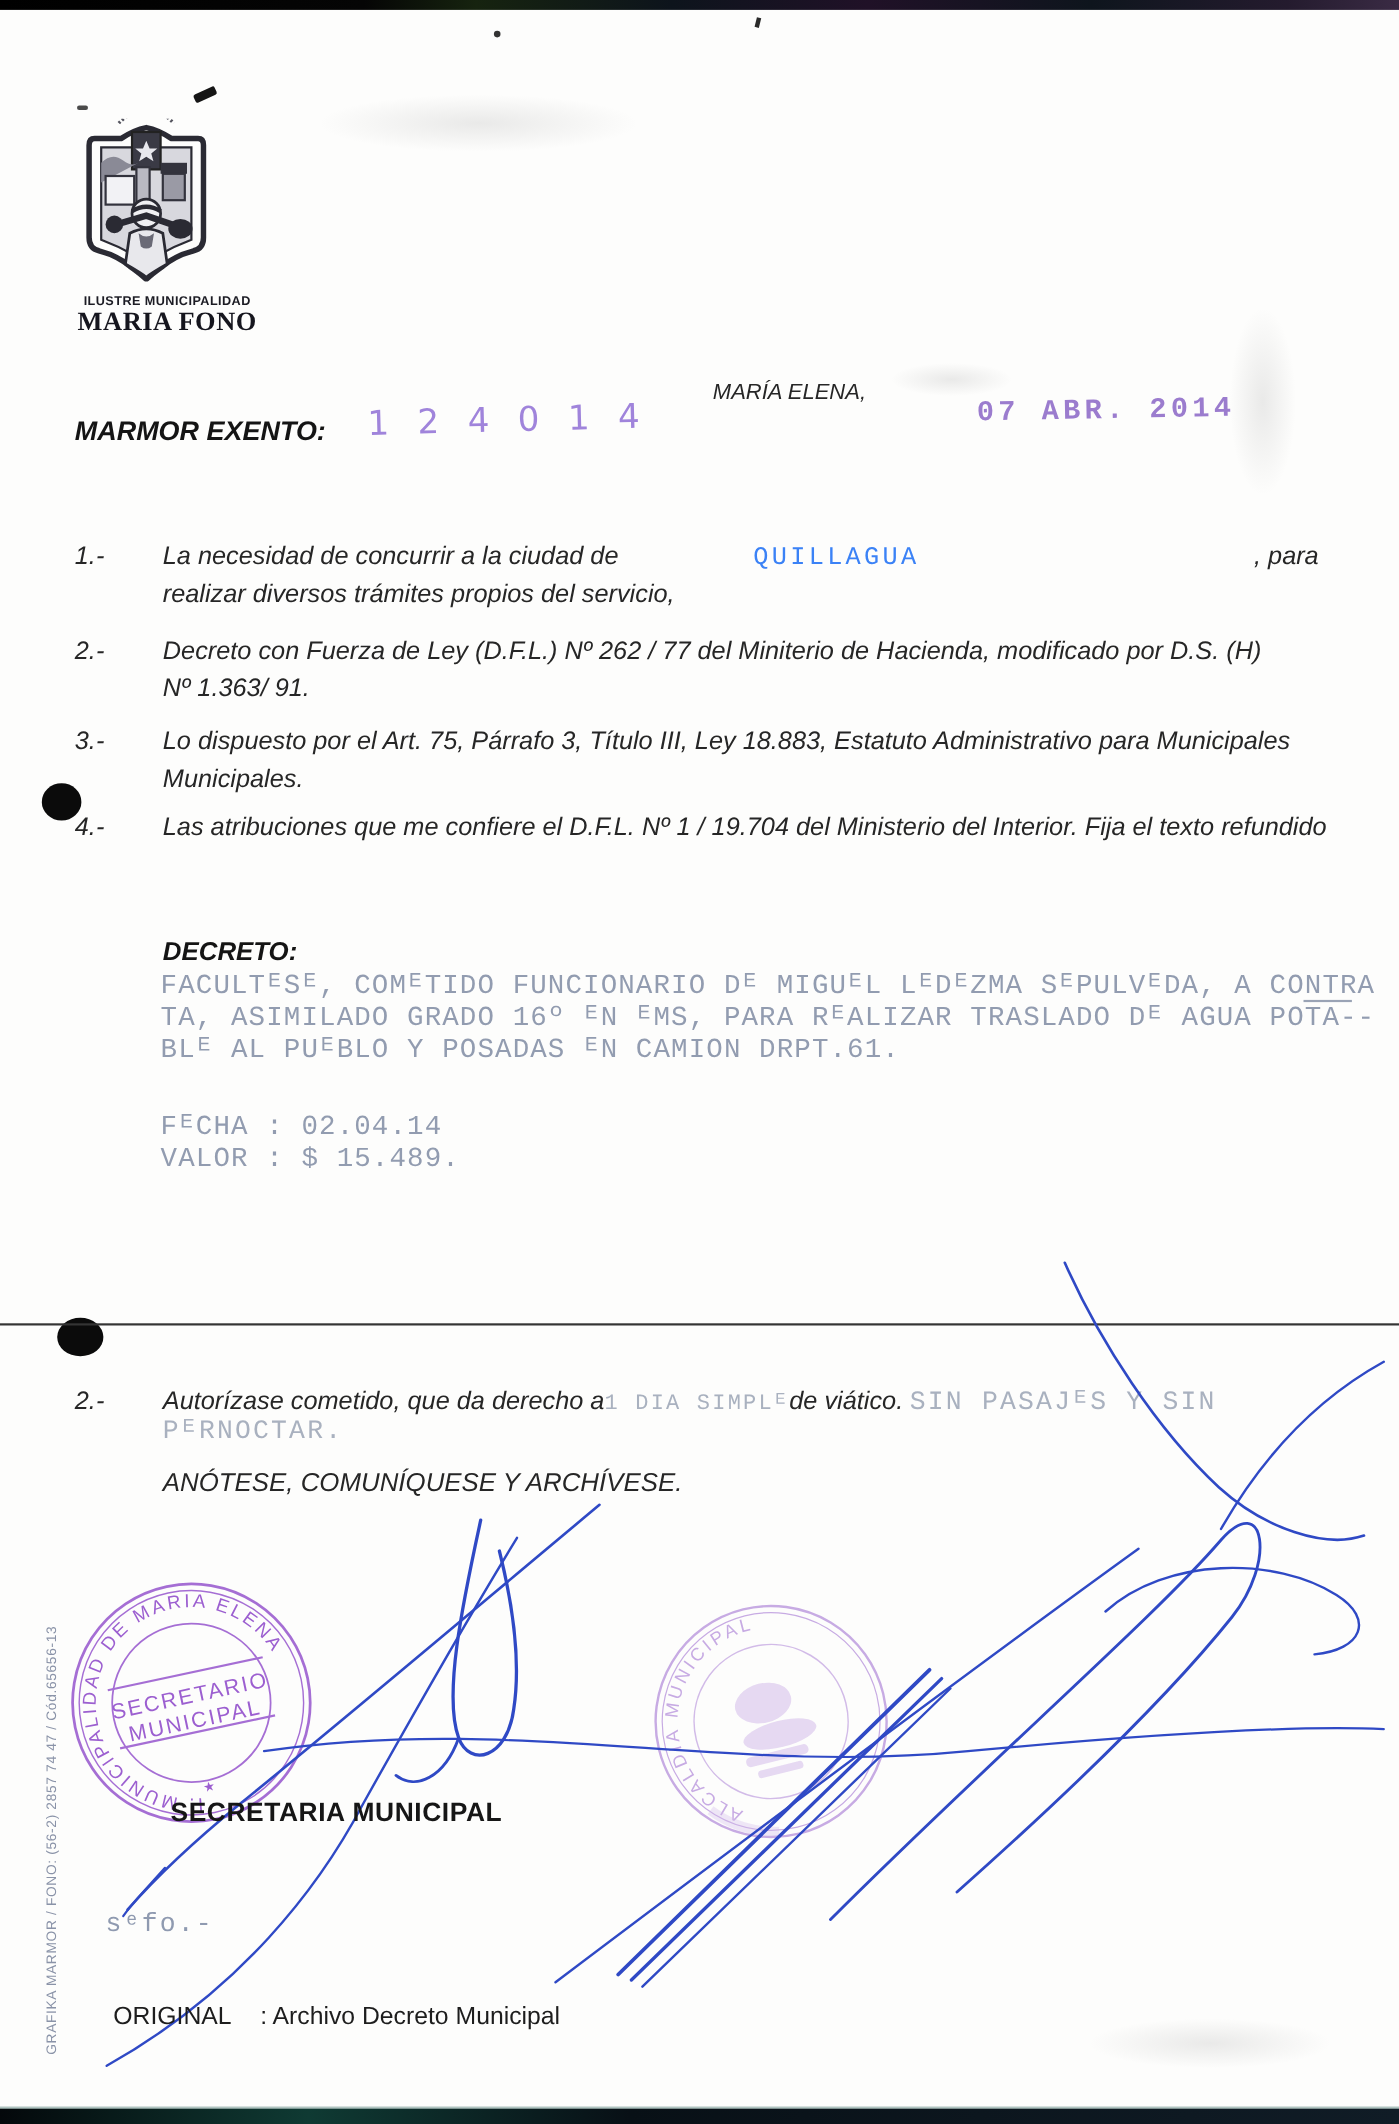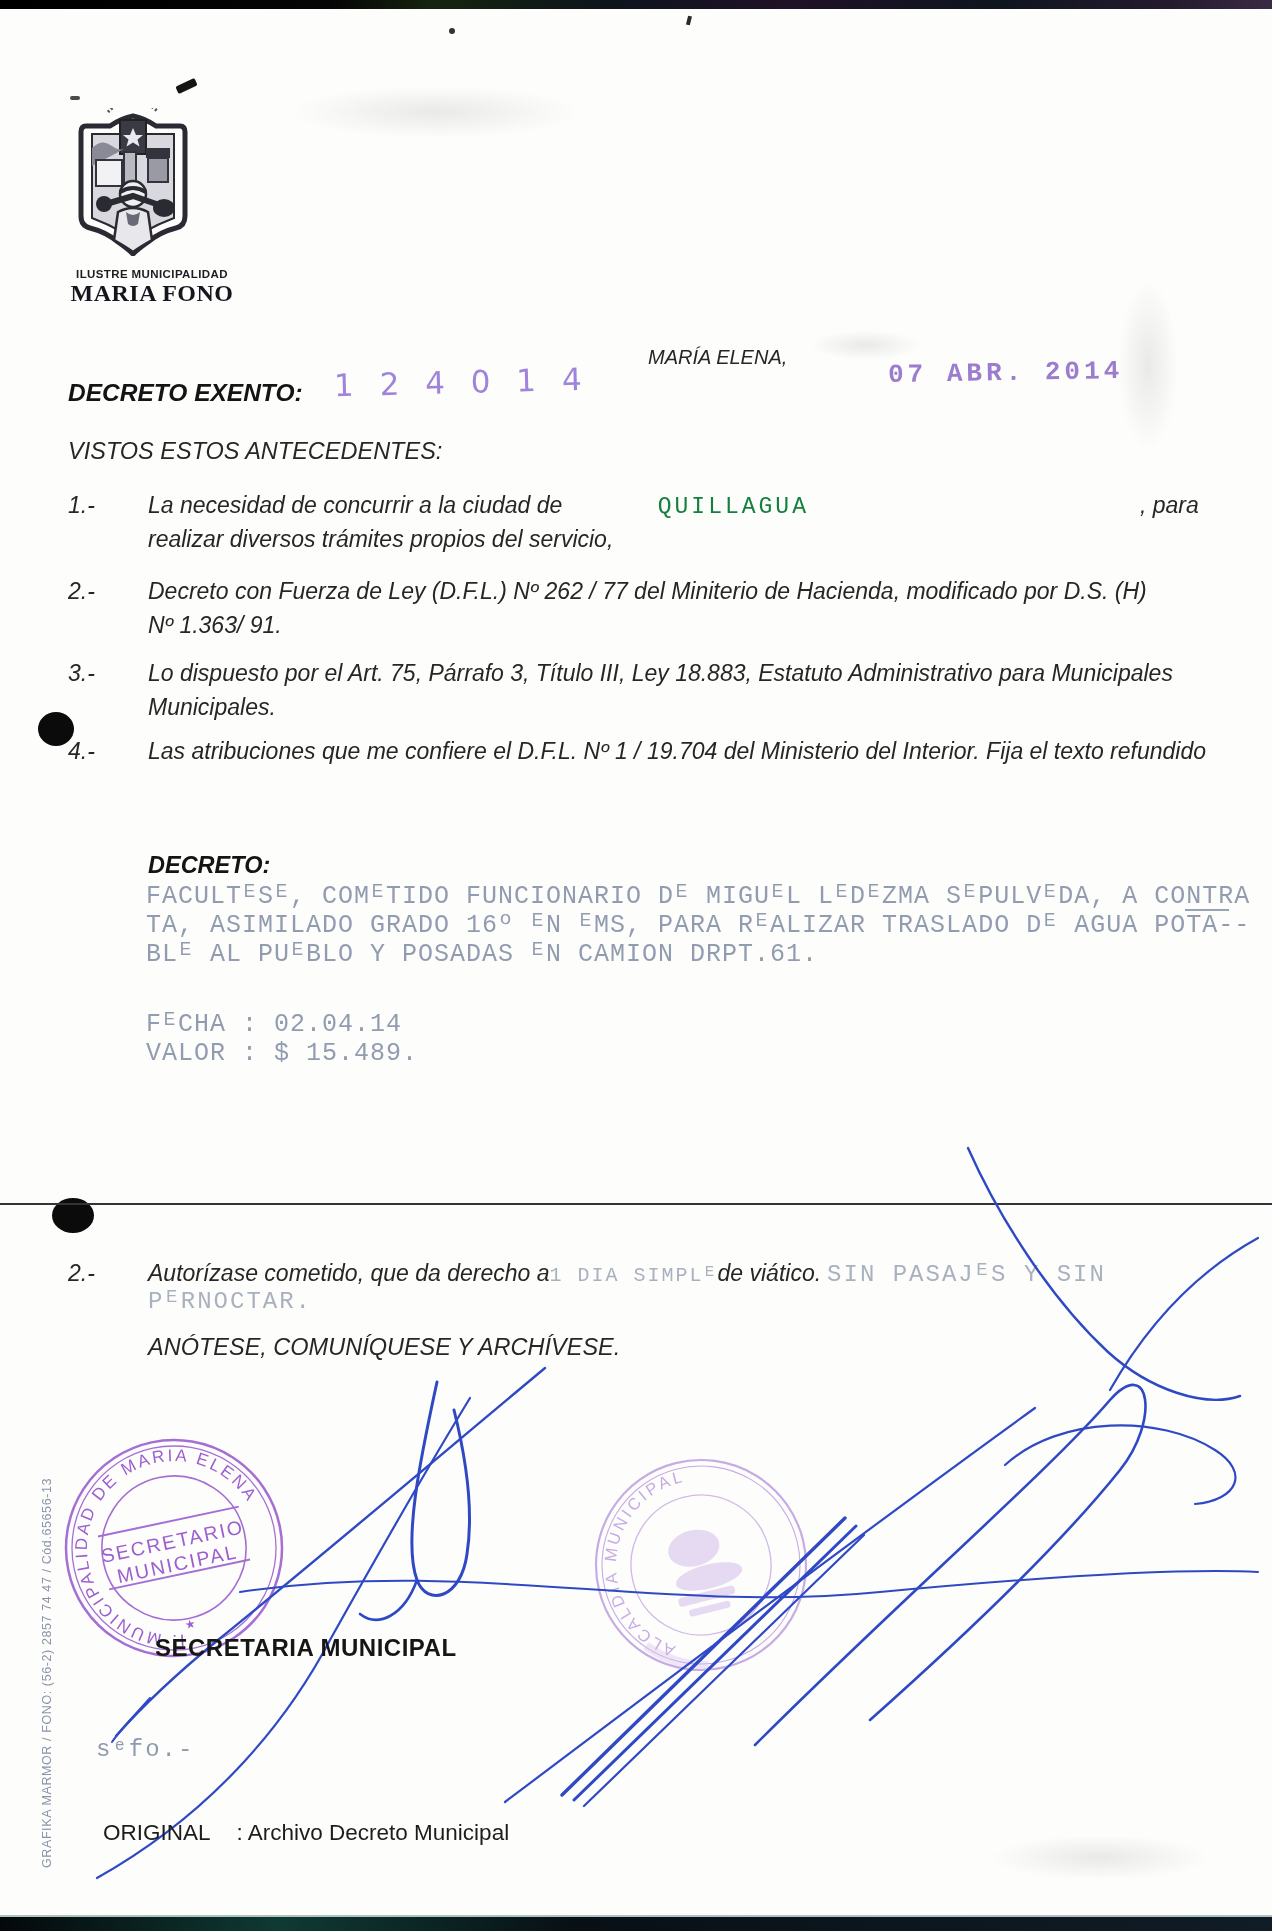--- a/index.html
+++ b/index.html
@@ -73,28 +73,27 @@
     <path d="M40 104 Q55 96 70 104 L74 132 Q60 140 55 144 Q50 140 36 132 Z" fill="#e8e8ec" stroke="#2a2a33" stroke-width="2.5"></path>
     <path d="M48 104 q7 6 14 0 l-2 12 q-5 4 -10 0 z" fill="#6a6a76"></path>
   </svg>
   <div class="abs" style="left:62px;top:252px;width:180px;text-align:center;margin-top:16px;">
     <div style="font-size:11.5px;font-weight:bold;color:#1c1c24;letter-spacing:.4px;">ILUSTRE MUNICIPALIDAD</div>
     <div style="font-size:24px;font-weight:bold;color:#16161e;font-family:'Liberation Serif',serif;letter-spacing:.5px;">MARIA FONO</div>
   </div>
 
   <div class="abs print" style="left:648px;top:340px;font-size:20px;">MARÍA ELENA,</div>
   <div class="abs stamp-purple" style="left:888px;top:358px;font-size:26px;font-weight:bold;color:#8b66c6;letter-spacing:4px;opacity:.85;transform:rotate(-1deg);">07 ABR. 2014</div>
-  <div class="abs print print-b" style="left:68px;top:376px;font-size:24.5px;">DECRETO EXENTO:</div>
+  <div class="abs print print-b" style="left:68px;top:376px;font-size:24.5px;">MARMOR EXENTO:</div>
   <div class="abs" style="left:334px;top:364px;font-size:31px;color:#9678d8;letter-spacing:8px;font-family:'DejaVu Sans',sans-serif;transform:rotate(-1.5deg);opacity:.9;">1 2 4 0 1 4</div>
-  <div class="abs print" style="left:68px;top:434px;font-size:23.5px;">VISTOS ESTOS ANTECEDENTES:</div>
 
   <div class="abs print" style="left:68px;top:488px;">1.-</div>
   <div class="abs" style="left:148px;top:488px;width:1090px;">
     <span class="print">La necesidad de concurrir a la ciudad de</span>
-    <span class="tw" style="font-size:23px;color:#15803d;letter-spacing:3px;margin-left:91px;">QUILLAGUA</span>
+    <span class="tw" style="font-size:23px;color:#3b82f6;letter-spacing:3px;margin-left:118px;">QUILLAGUA</span>
     <span class="print" style="position:absolute;left:992px;top:0;">, para</span>
   </div>
   <div class="abs print" style="left:148px;top:522px;">realizar diversos trámites propios del servicio,</div>
 
   <div class="abs print" style="left:68px;top:574px;">2.-</div>
   <div class="abs print" style="left:148px;top:574px;">Decreto con Fuerza de Ley (D.F.L.) Nº 262 / 77 del Miniterio de Hacienda, modificado por D.S. (H)</div>
   <div class="abs print" style="left:148px;top:608px;">Nº 1.363/ 91.</div>
 
   <div class="abs print" style="left:68px;top:656px;">3.-</div>
   <div class="abs print" style="left:148px;top:656px;">Lo dispuesto por el Art. 75, Párrafo 3, Título III, Ley 18.883, Estatuto Administrativo para Municipales</div>

